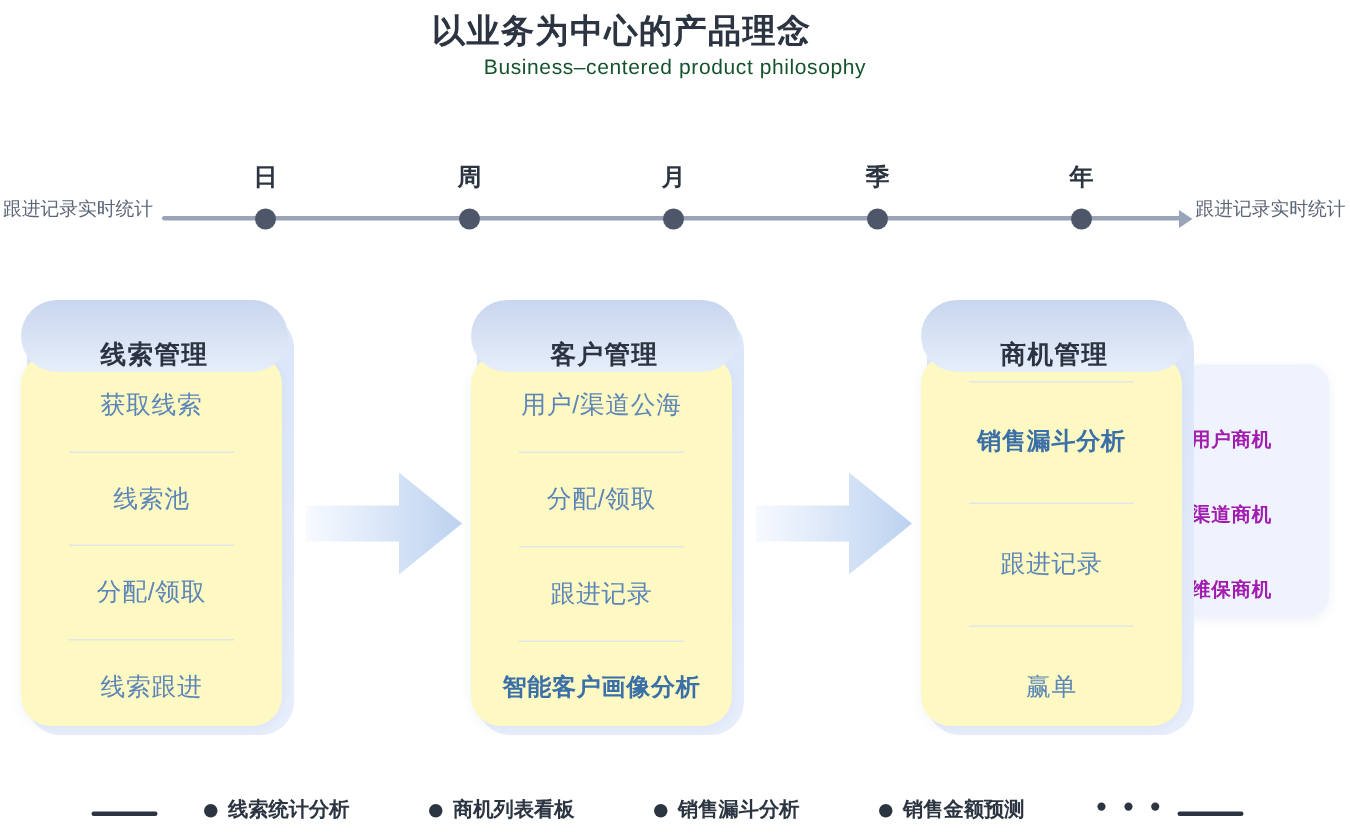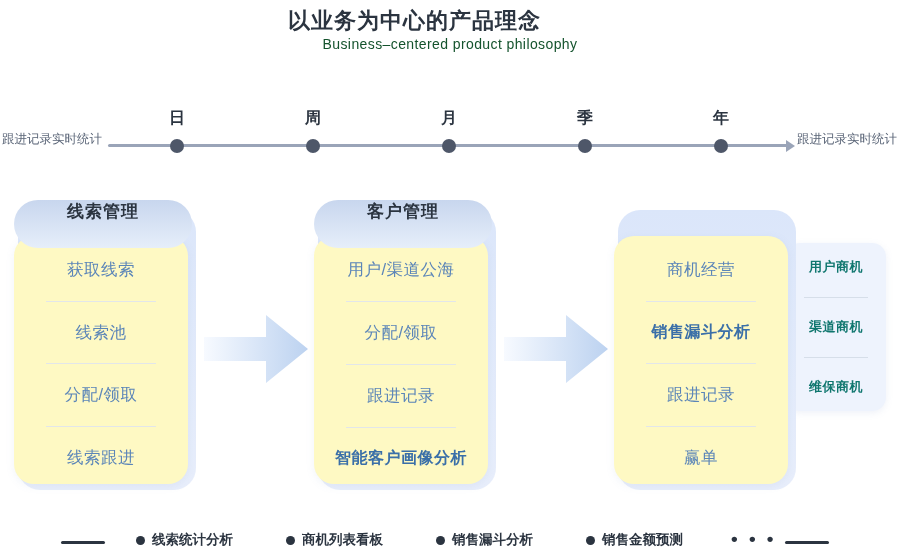--- a/index.html
+++ b/index.html
@@ -61,21 +61,21 @@
   .card-shadow {
     position: absolute; left: 4px; top: 10px;
     width: 178px; height: 280px;
     background: linear-gradient(180deg,#dbe6fa 0%, #e8eefb 100%);
     border-radius: 22px;
   }
   .card-head {
     position: absolute; left: 0; top: 0; width: 178px; height: 48px;
     border-radius: 24px;
     background: linear-gradient(180deg,#c8d6ee 0%, #e6eefa 100%);
-    display: flex; align-items: flex-start; justify-content: center;
+    display: flex; align-items: flex-end; justify-content: center;
   }
   .card-head-text {
     font-size: 17px; font-weight: bold; color: #2b3440; letter-spacing: 1px;
   }
   .card-body {
     position: absolute; left: 0; top: 36px; width: 174px; height: 248px;
     background: #fef9c3;
     border-radius: 20px;
     box-shadow: 0 2px 8px rgba(120,150,200,.10);
     padding: 18px 10px 10px 10px;
@@ -102,22 +102,22 @@
   .side-panel {
     position: absolute; left: 786px; top: 243px;
     width: 100px; height: 168px;
     background: #eef3fd;
     border-radius: 14px;
     box-shadow: 0 2px 7px rgba(120,150,200,.13);
     padding: 12px 8px;
     display: flex; flex-direction: column; justify-content: space-between;
   }
   .side-item {
-    text-align: center; font-size: 13px; font-weight: bold;
-    color: #0f766e; letter-spacing: .5px; padding: 3px 0;
+    text-align: left; font-size: 13px; font-weight: bold;
+    color: #a21caf; letter-spacing: .5px; padding: 3px 0; margin-top: 26px;
   }
   .side-sep { height: 1px; background: #d6dee9; margin: 0 10px; }
 
   
   .flow-arrow { position: absolute; top: 313px; width: 110px; height: 72px; }
   .flow-arrow.a1 { left: 204px; }
   .flow-arrow.a2 { left: 504px; }
 
   
   .legend { position: absolute; left: 0; top: 528px; width: 796px; height: 29px; }
@@ -228,27 +228,29 @@
           <stop offset="100%" stop-color="#bcd2f0"></stop>
         </linearGradient>
       </defs>
       <path d="M0 24 L62 24 L62 2 L104 36 L62 70 L62 48 L0 48 Z" fill="url(#ag2)"></path>
     </svg>
   </div>
 
   <div class="card-wrap c3">
     <div class="card-shadow"></div>
     <div class="card-body">
-      <div class="card-item">商机经营</div>
       <div class="card-sep"></div>
       <div class="card-item strong">销售漏斗分析</div>
       <div class="card-sep"></div>
       <div class="card-item">跟进记录</div>
       <div class="card-sep"></div>
       <div class="card-item">赢单</div>
+    </div>
+    <div class="card-head">
+      <span class="card-head-text">商机管理</span>
     </div>
   </div>
 
   <div class="legend">
     <div class="legend-line l-start"></div>
 
     <div class="legend-item" style="left:136px">
       <span class="legend-dot"></span>
       <span>线索统计分析</span>
     </div>

